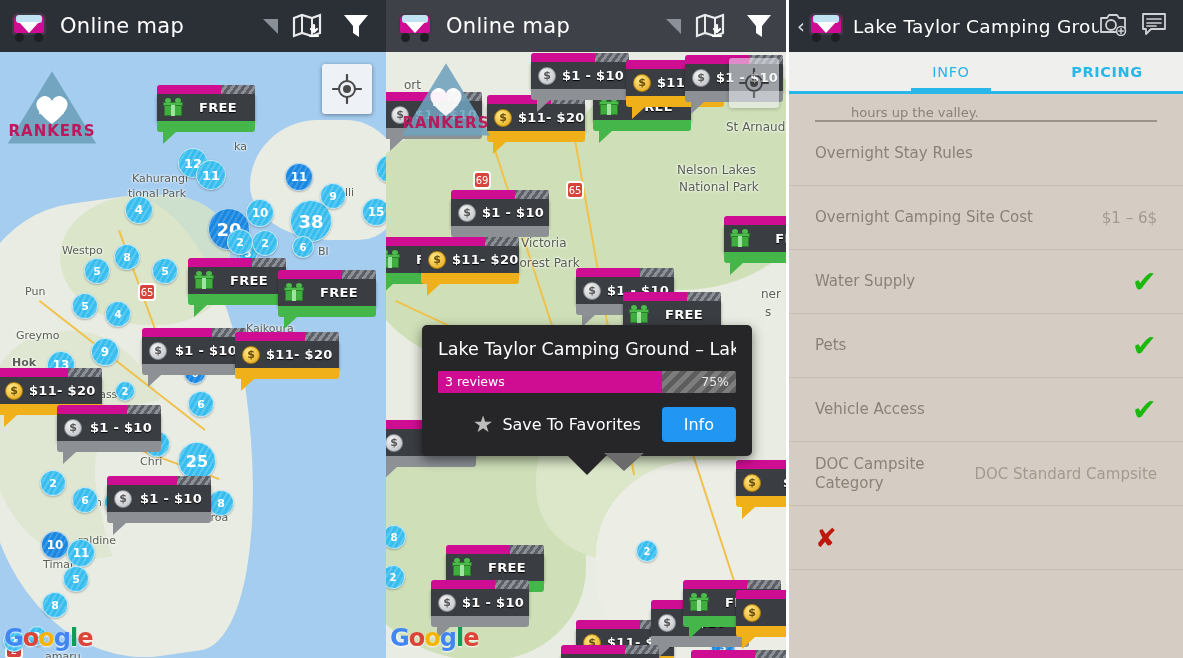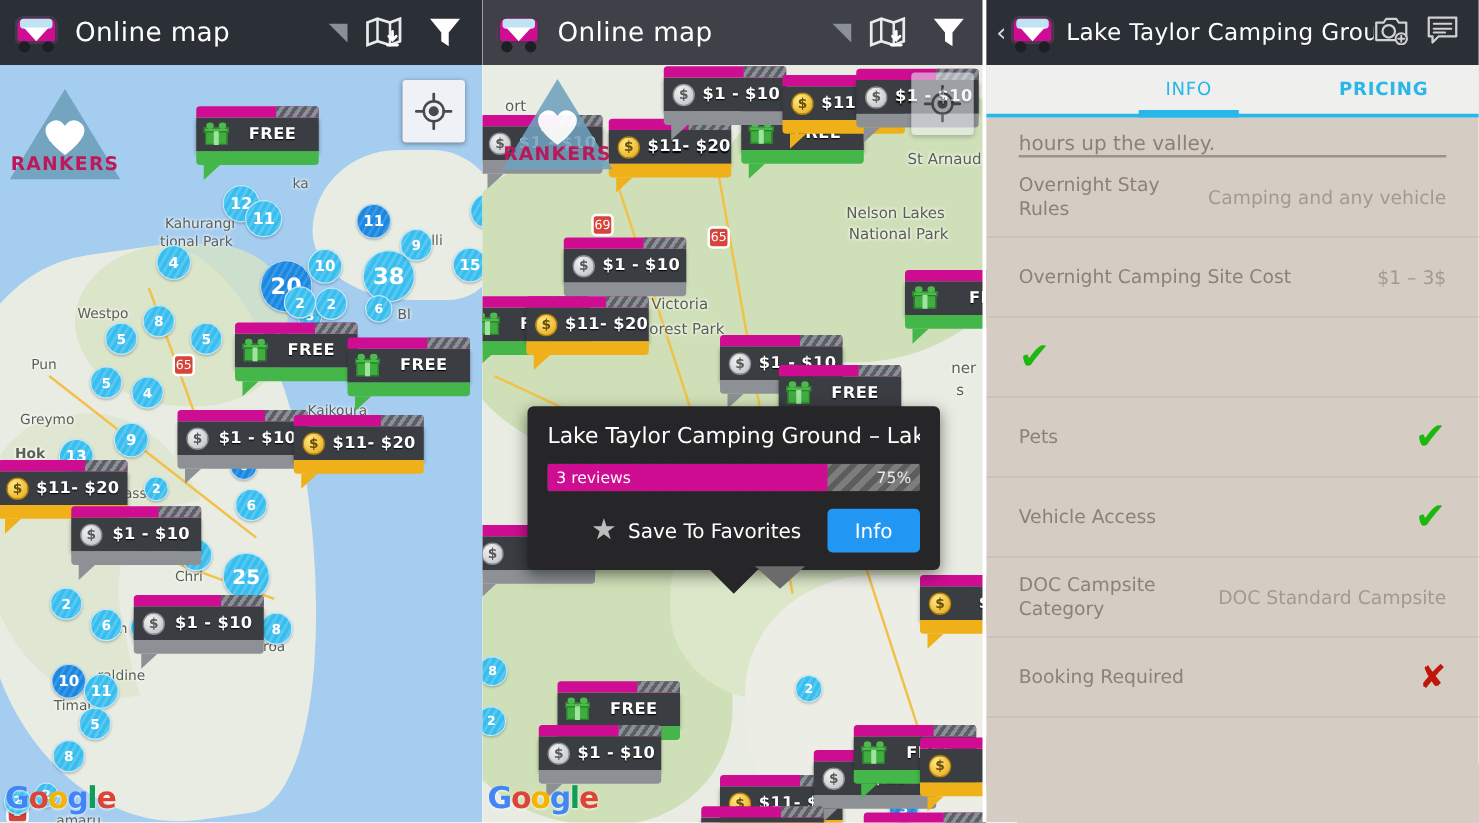--- a/index.html
+++ b/index.html
@@ -136,21 +136,21 @@
   .detail { position:absolute; inset:0; background:#d5cdc3; }
   .tabs { position:absolute; top:52px; left:0; right:0; height:42px; background:#efefed;
      display:flex; align-items:center; border-bottom:3px solid #29b6e8; }
   .tab { color:#29b6e8; font-size:14.5px; letter-spacing:.6px; position:relative; height:100%;
      display:flex; align-items:center; justify-content:center; }
   .tab.t0 { width:82px; }
   .tab.t1 { width:160px; }
   .tab.t2 { flex:1;font-weight:bold; }
   .tab.active::after { content:""; position:absolute; left:25%; right:25%; bottom:-3px; height:6px; background:#29b6e8; }
   .detail-body { position:absolute; top:97px; left:0; right:0; bottom:0; overflow:hidden; }
-  .desc-tail { color:#8b8177; font-size:16px; padding:8px 26px 0; }
+  .desc-tail { color:#8b8177; font-size:13px; padding:8px 26px 0;margin-left:36px; }
   .sect { color:#7c7268; font-size:16px; letter-spacing:1px; padding:22px 26px 6px; }
   .hr-strong { height:2px; background:#9c9288; margin:0 26px; }
   .row { display:flex; align-items:center; min-height:64px; padding:6px 26px;
      border-bottom:1px solid #c6bdb3; }
   .row .k { color:#8b8177; font-size:15px; flex:1; line-height:1.25; }
   .row .v { color:#a39a8f; font-size:15px; text-align:right; }
   .tick { color:#1db80f; font-size:30px; font-weight:bold; line-height:1; }
   .cross { color:#c0170c; font-size:26px; font-weight:bold; line-height:1; }
 </style>
 </head>
@@ -742,43 +742,42 @@
         <div class="tab t1 active">INFO</div>
         <div class="tab t2">PRICING</div>
       </div>
 
       <div class="detail-body">
         <div class="desc-tail">hours up the valley.</div>
         <div class="hr-strong"></div>
         <div id="detail-rows">
             <div class="row">
               <div class="k">Overnight Stay Rules</div>
-              <div class="v">Camping and any vehicle</div>
             </div>
             <div class="row">
               <div class="k">Overnight Camping Site Cost</div>
-              <div class="v">$1 – 3$</div>
+              <div class="v">$1 – 6$</div>
             </div>
             <div class="row">
+              <div class="k">Water Supply</div>
               <div class="tick">✔</div>
             </div>
             <div class="row">
               <div class="k">Pets</div>
               <div class="tick">✔</div>
             </div>
             <div class="row">
               <div class="k">Vehicle Access</div>
               <div class="tick">✔</div>
             </div>
             <div class="row">
               <div class="k">DOC Campsite Category</div>
               <div class="v">DOC Standard Campsite</div>
             </div>
             <div class="row">
-              <div class="k">Booking Required</div>
               <div class="cross">✘</div>
             </div>
           </div>
       </div>
 
       <div class="appbar">
         <span style="color:#dcdde0;font-size:20px;margin-left:8px;margin-right:2px;">‹</span>
         <div class="van" style="margin-left:2px;">
           <div class="body"></div>
             <div class="win"></div>

